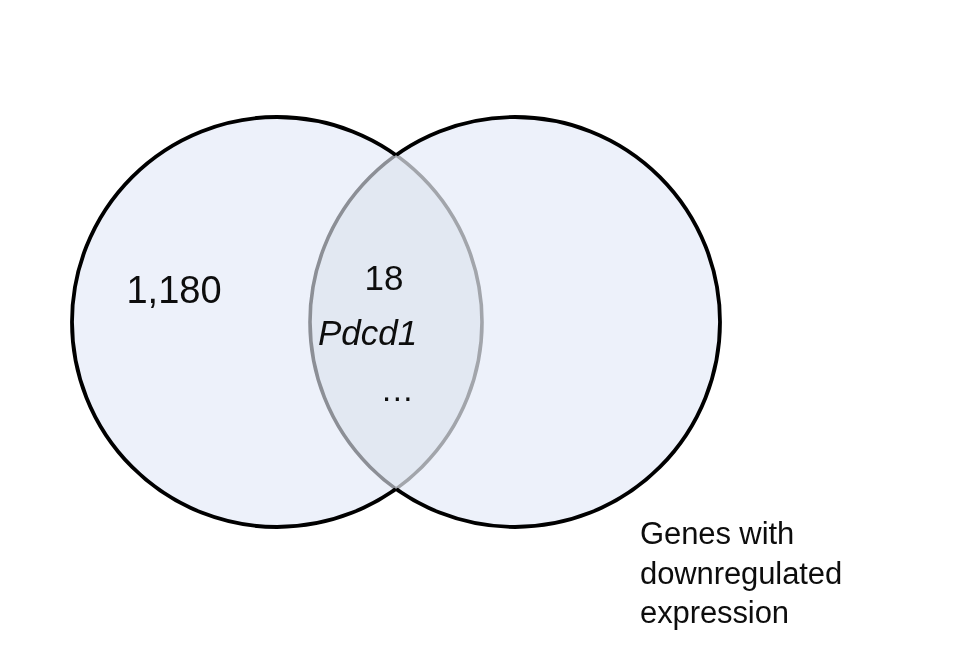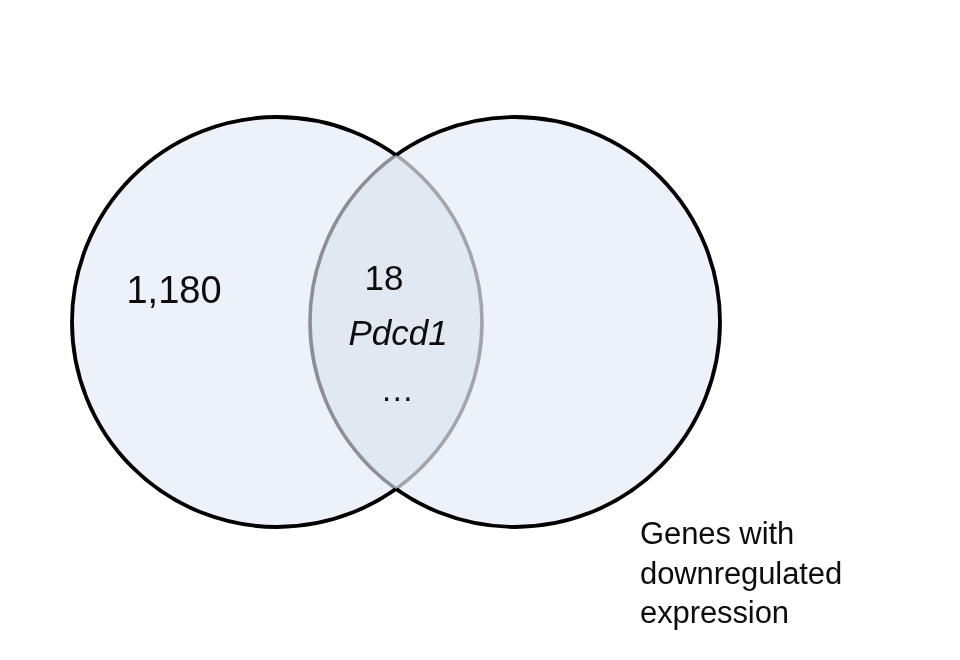--- a/index.html
+++ b/index.html
@@ -73,21 +73,21 @@
     top: 212px;
     width: 120px;
     font-size: 35px;
     margin-top: 46px;
   }
   #gene-name {
     position: absolute;
     left: 318px;
     top: 313px;
     width: 160px;
-    text-align: center;
+    text-align: left;
     font-size: 35px;
     font-style: italic;
     color: #0d0d0d;
   }
   #gene-ellipsis {
     position: absolute;
     left: 338px;
     top: 371px;
     width: 120px;
     text-align: center;

